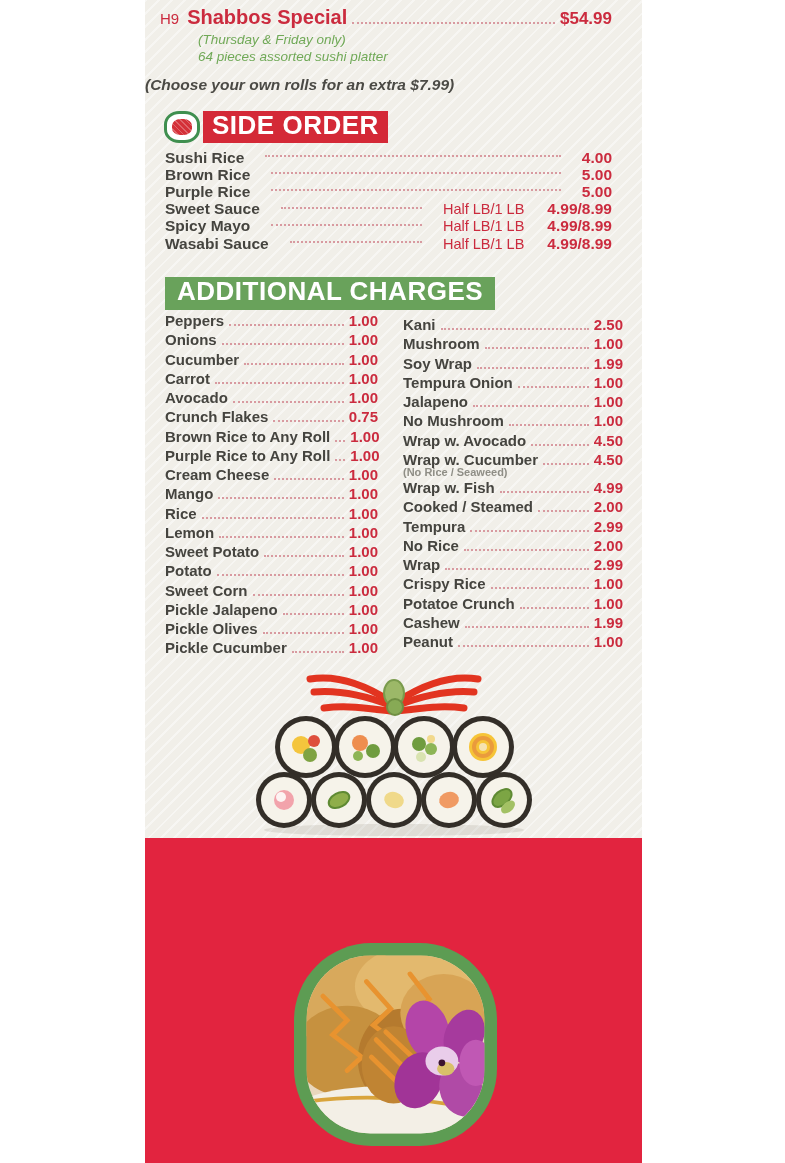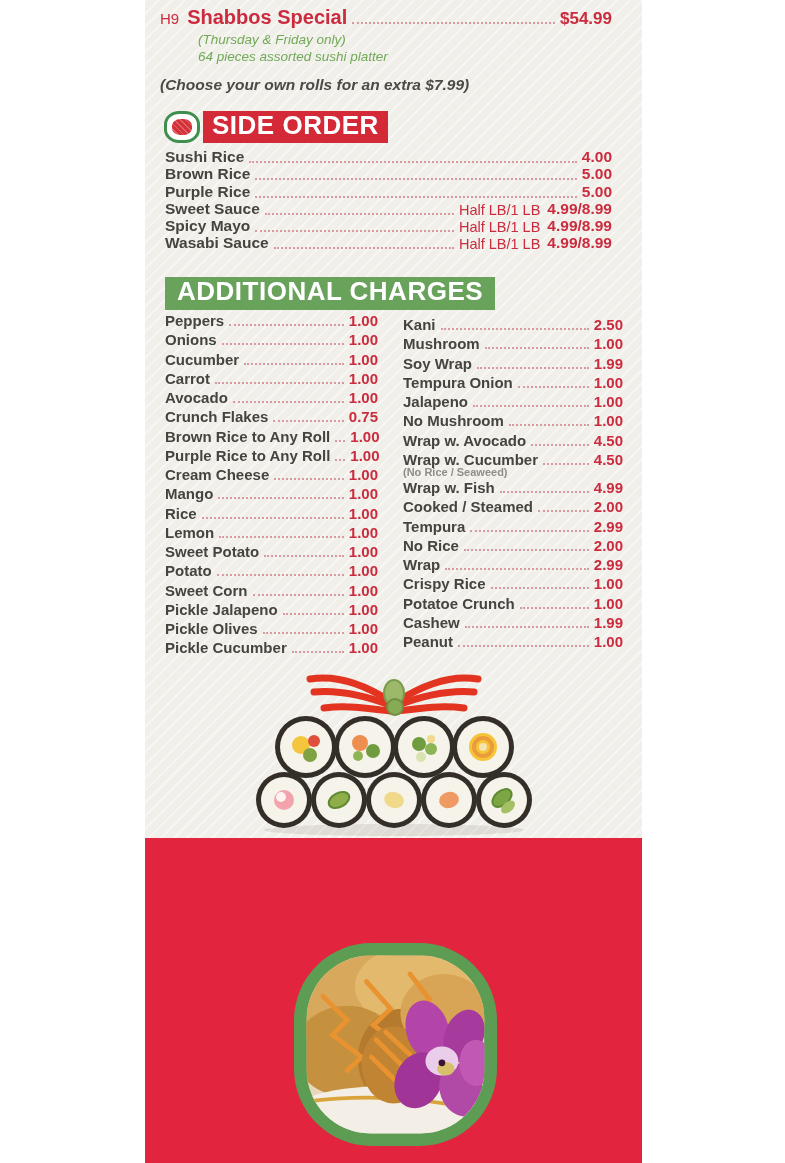--- a/index.html
+++ b/index.html
@@ -13,34 +13,34 @@
     background:var(--paper,#f1efe9);
     background-image:repeating-linear-gradient(135deg,rgba(255,255,255,.45) 0 2px,rgba(0,0,0,0) 2px 9px);
   }
   
   .special{position:absolute;top:6px;left:15px;width:452px;}
   .special-row{display:flex;align-items:baseline;}
   .special-code{color:var(--red,#cb2b3e);font-size:15px;font-weight:400;}
   .special-name{color:var(--red,#cb2b3e);font-size:20px;font-weight:700;margin-left:8px;white-space:nowrap;}
   .special-price{color:var(--red,#cb2b3e);font-size:17px;font-weight:700;white-space:nowrap;}
   .special-notes{margin-left:38px;color:var(--green-text,#70a957);font-style:italic;font-size:13.5px;line-height:1.28;margin-top:2px;}
-  .choose-note{position:absolute;top:76px;left:15px;color:#4b4a45;font-size:15.5px;font-weight:700;font-style:italic;}
+  .choose-note{position:absolute;top:76px;left:0;color:#4b4a45;font-size:15.5px;font-weight:700;font-style:italic;}
   
   .leader{flex:1;border-bottom:2px dotted var(--leader,#d89aa0);margin:0 5px 3px 5px;min-width:10px;}
   .nm{color:var(--dark,#45443f);font-weight:700;white-space:nowrap;}
   .pr{color:var(--red,#cb2b3e);font-weight:700;white-space:nowrap;}
   
   .so-header{position:absolute;top:111px;left:19px;display:flex;align-items:center;}
   .roll-icon{width:36px;height:32px;border:3px solid #3f8f4f;border-radius:42%;background:#fff;position:relative;box-sizing:border-box;flex:none;}
   .roll-icon .core{position:absolute;inset:5px;background:#d43038;border-radius:42%;
      background-image:repeating-linear-gradient(45deg,rgba(255,255,255,.25) 0 1px,rgba(0,0,0,0) 1px 4px);}
   .so-title{margin-left:3px;background:var(--red-bg,#d42937);color:#fff;font-size:26px;font-weight:700;
      padding:0px 9px 3px 9px;letter-spacing:.5px;line-height:1.1;}
   .so-list{position:absolute;top:149px;left:20px;width:447px;}
-  .so-row{display:flex;align-items:flex-end;height:17.2px;font-size:15.5px;}
+  .so-row{display:flex;align-items:center;height:17.2px;font-size:15.5px;gap:16px;}
   .unit{color:var(--red,#cb2b3e);font-weight:400;font-size:14.5px;margin-right:7px;white-space:nowrap;}
   
   .ac-header{position:absolute;top:277px;left:20px;background:var(--green,#69a25b);color:#fff;
      font-size:26px;font-weight:700;padding:0 12px 4px 12px;letter-spacing:.5px;line-height:1.1;}
   .ac-col{position:absolute;font-size:15px;}
   .ac-col-left{top:312px;left:20px;width:213px;}
   .ac-col-right{top:316px;left:258px;width:220px;}
   .ac-row{display:flex;align-items:baseline;height:19.25px;}
   .ac-note{font-size:11px;color:#8f8e86;font-weight:700;height:12px;line-height:11px;margin-top:-3px;}
   

